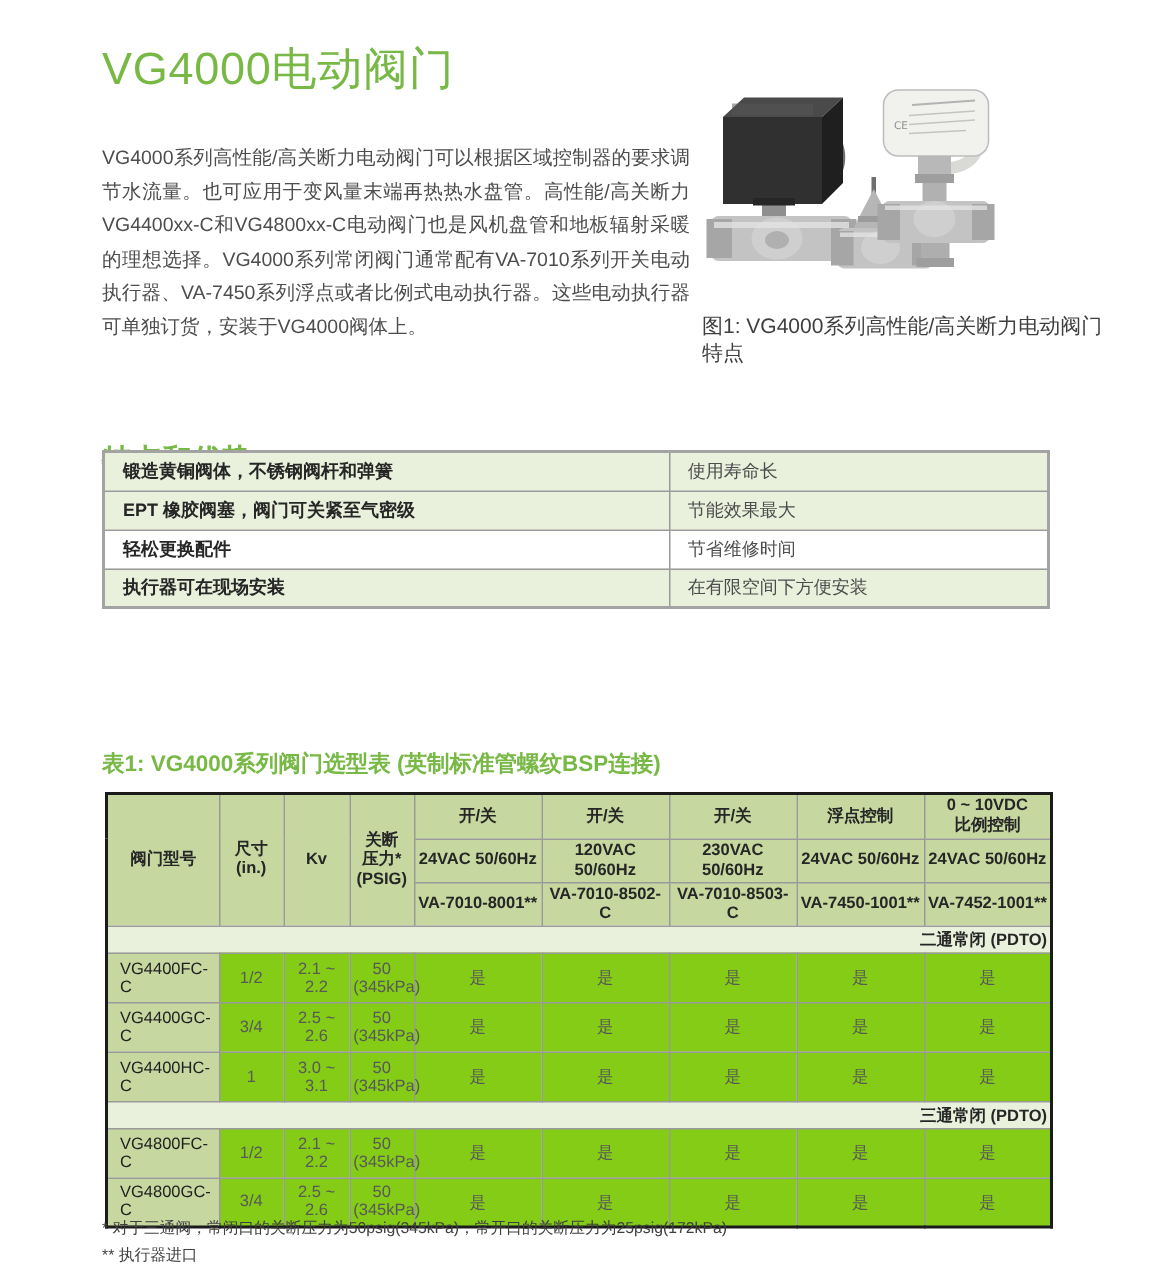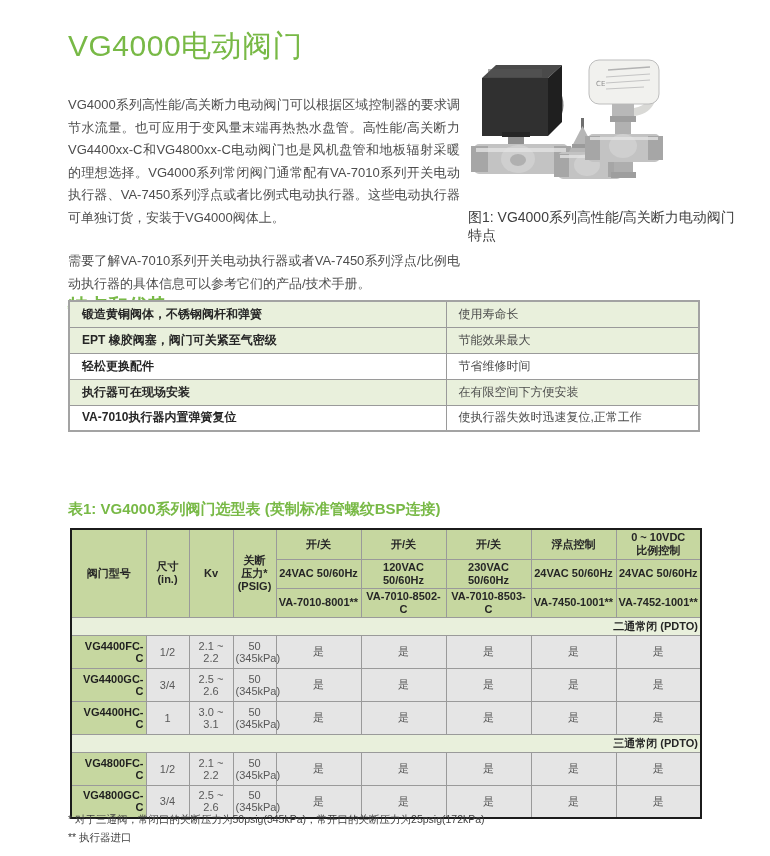--- a/index.html
+++ b/index.html
@@ -63,41 +63,40 @@
     border: 1px solid #9a9a9a; text-align: center; vertical-align: middle;
     padding: 1px 2px;
   }
   .sel-table thead th { background: #c6d7a0; font-weight: bold; line-height: 13px; }
   .sel-table tr.h1 th { height: 30px; }
   .sel-table tr.h2 th, .sel-table tr.h3 th { height: 21px; }
   .sel-table tr.band td {
     background: #e9f0dc; height: 18px; text-align: right;
     padding-left: 23px; font-weight: bold; font-size: 11px;
   }
-  .sel-table tbody tr.data td { height: 33px; background: #e5e5e5; color: #595959; }
+  .sel-table tbody tr.data td { height: 33px; background: #84cc16; color: #595959; }
   .sel-table tbody tr.data td.model {
-    background: #c6d7a0; font-weight: bold; color: #1f1f1f;
-    text-align: right; padding-left: 8px;
+    background: #c6d7a0; font-weight: normal; color: #1f1f1f;
+    text-align: left; padding-left: 8px;
   }
   .pre { white-space: pre-line; }
   .footnotes {
     position: absolute; left: 68px; top: 810px; width: 600px;
     font-size: 10.5px; line-height: 18px; color: #3f3f3f;
   }
 </style>
 </head>
 <body>
 
 <div class="page">
 
   <h1 class="doc-title">VG4000电动阀门</h1>
 
   <div class="intro">
     <p>VG4000系列高性能/高关断力电动阀门可以根据区域控制器的要求调节水流量。也可应用于变风量末端再热热水盘管。高性能/高关断力VG4400xx-C和VG4800xx-C电动阀门也是风机盘管和地板辐射采暖的理想选择。VG4000系列常闭阀门通常配有VA-7010系列开关电动执行器、VA-7450系列浮点或者比例式电动执行器。这些电动执行器可单独订货，安装于VG4000阀体上。</p>
-    <p>需要了解VA-7010系列开关电动执行器或者VA-7450系列浮点/比例电动执行器的具体信息可以参考它们的产品/技术手册。</p>
   </div>
 
   <div class="figure">
     <svg width="196" height="146" viewBox="0 0 196 146">
 
       <g>
         <path d="M88 30 C96 38 98 52 92 62 L84 60 L84 34 Z" fill="#6e6e6e"></path>
         <polygon points="14,22 28,9 94,9 80,22" fill="#4a4a4a"></polygon>
         <polygon points="80,22 94,9 94,66 80,80" fill="#1f1f1f"></polygon>
         <rect x="14" y="22" width="66" height="58" fill="#303030"></rect>
@@ -160,24 +159,20 @@
         <td class="bene">节能效果最大</td>
       </tr>
       <tr>
         <td class="feat">轻松更换配件</td>
         <td class="bene">节省维修时间</td>
       </tr>
       <tr class="alt">
         <td class="feat">执行器可在现场安装</td>
         <td class="bene">在有限空间下方便安装</td>
       </tr>
-      <tr>
-        <td class="feat">VA-7010执行器内置弹簧复位</td>
-        <td class="bene">使执行器失效时迅速复位,正常工作</td>
-      </tr>
     </tbody>
   </table>
 
   <h2 class="table-title">表1: VG4000系列阀门选型表 (英制标准管螺纹BSP连接)</h2>
 
   <table class="sel-table">
     <colgroup>
       <col style="width:75px">
         <col style="width:43px">
         <col style="width:44px">

